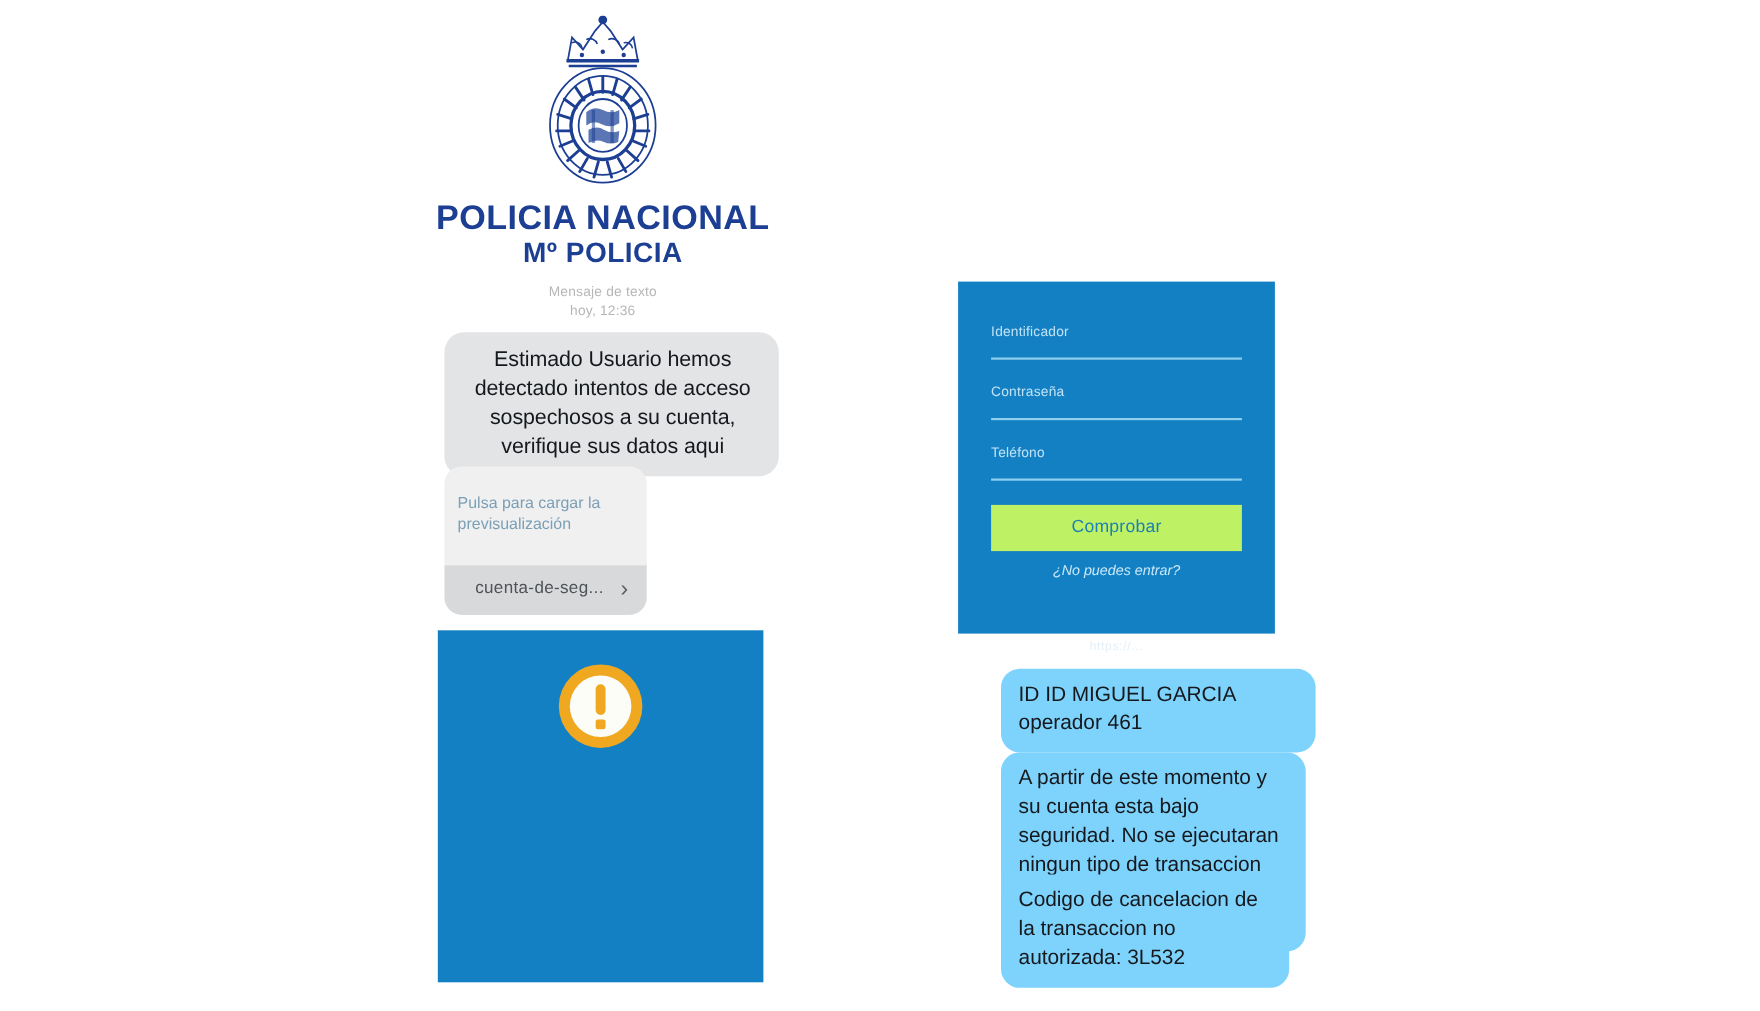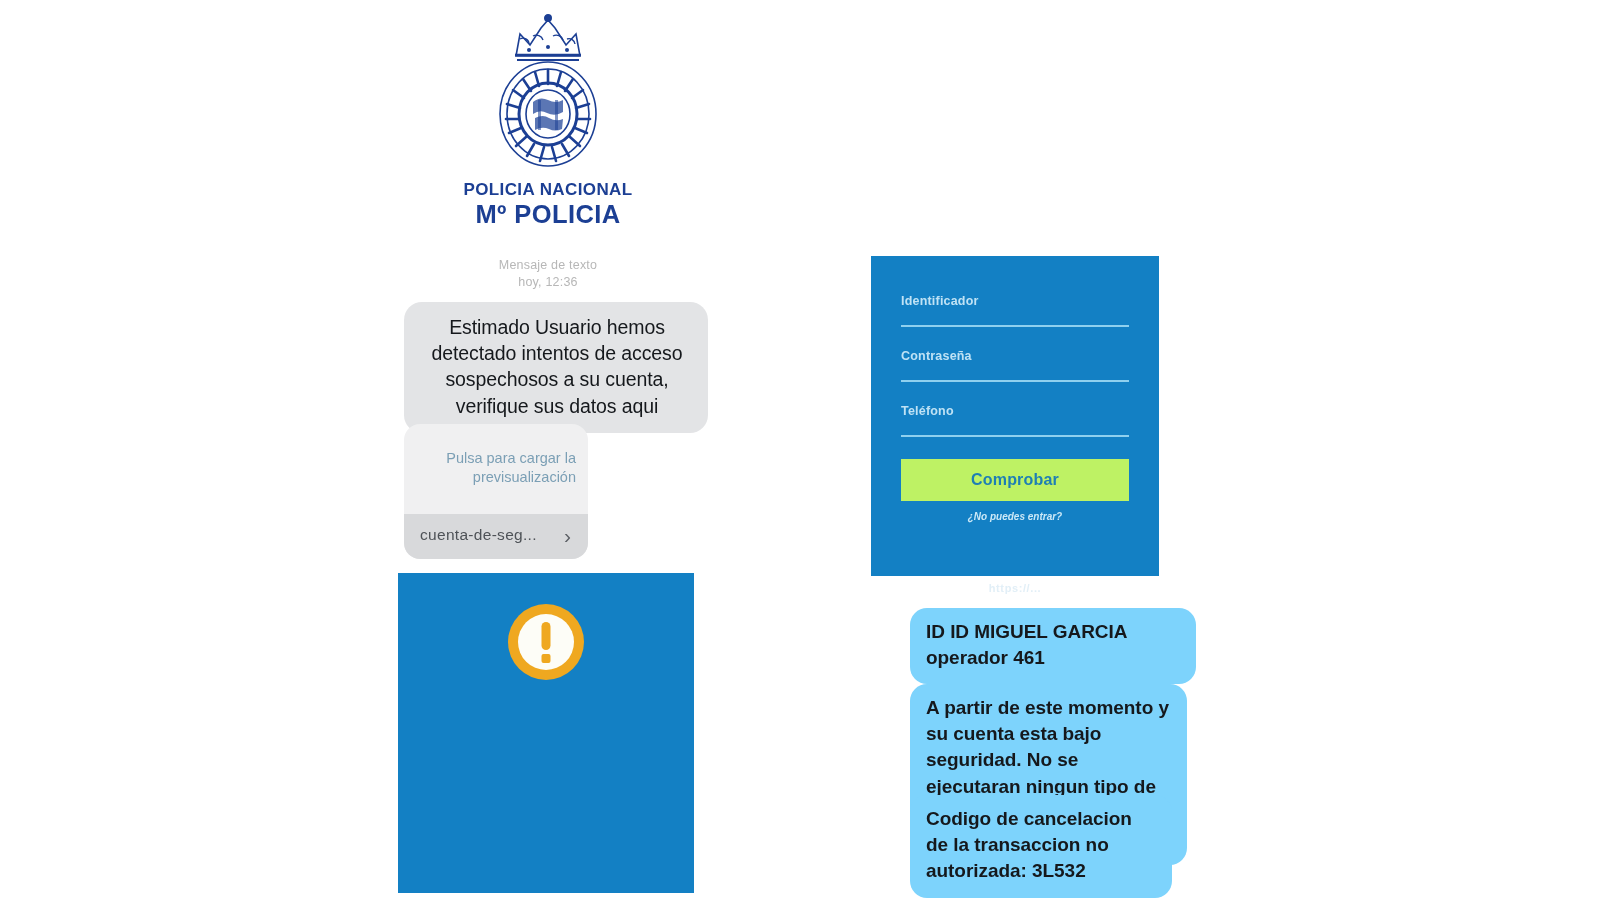--- a/index.html
+++ b/index.html
@@ -39,21 +39,21 @@
     width: 150px;
     height: 160px;
   }
   #police-wordmark {
     margin-top: 6px;
     color: #1c3f94;
     font-weight: bold;
     letter-spacing: 0.4px;
     line-height: 1.16;
   }
-  .wordmark-line1 { font-size: 17px; }
+  .wordmark-line1 { font-size: 31px; }
   .wordmark-line2 { font-size: 25.5px; }
 
   
   #sms-thread-header {
     position: absolute;
     left: 0;
     top: 257px;
     width: 320px;
     text-align: center;
     color: #b7b7b7;
@@ -86,31 +86,31 @@
     position: absolute;
     left: 16px;
     top: 424px;
     width: 184px;
     border-radius: 16px;
     overflow: hidden;
     background: #f0f0f1;
   }
   #link-preview-hint {
     padding: 25px 12px 26px 12px;
-    text-align: right;
+    text-align: left;
     color: #7b9fb5;
     font-size: 14.5px;
     line-height: 1.33;
   }
   #link-preview-footer {
     background: #d8d9db;
     display: flex;
     align-items: center;
     justify-content: space-between;
-    padding: 11px 14px 13px 16px;
+    padding: 11px 14px 13px 28px;
   }
   #link-preview-url {
     color: #4e5257;
     font-size: 15.5px;
     letter-spacing: 0.3px;
     white-space: nowrap;
   }
   #link-preview-chevron {
     color: #5d6166;
     font-size: 21px;
@@ -142,21 +142,20 @@
     letter-spacing: 0.1px;
   }
 
   
   #right-column {
     position: absolute;
     left: 864px;
     top: 0;
     width: 300px;
     height: 919px;
-    font-weight: bold;
   }
 
   
   #phishing-login-form {
     position: absolute;
     left: 7px;
     top: 256px;
     width: 288px;
     height: 320px;
     background: #1380c4;
@@ -183,21 +182,21 @@
     font-size: 16px;
     display: flex;
     align-items: center;
     justify-content: center;
     letter-spacing: 0.2px;
   }
   #forgot-link {
     margin-top: 10px;
     text-align: center;
     color: #cbe8f7;
-    font-size: 10px;
+    font-size: 13px;
     font-style: italic;
   }
   #form-footer-url {
     position: absolute;
     left: 7px;
     top: 582px;
     width: 288px;
     text-align: center;
     color: #e2eff7;
     font-size: 11px;

